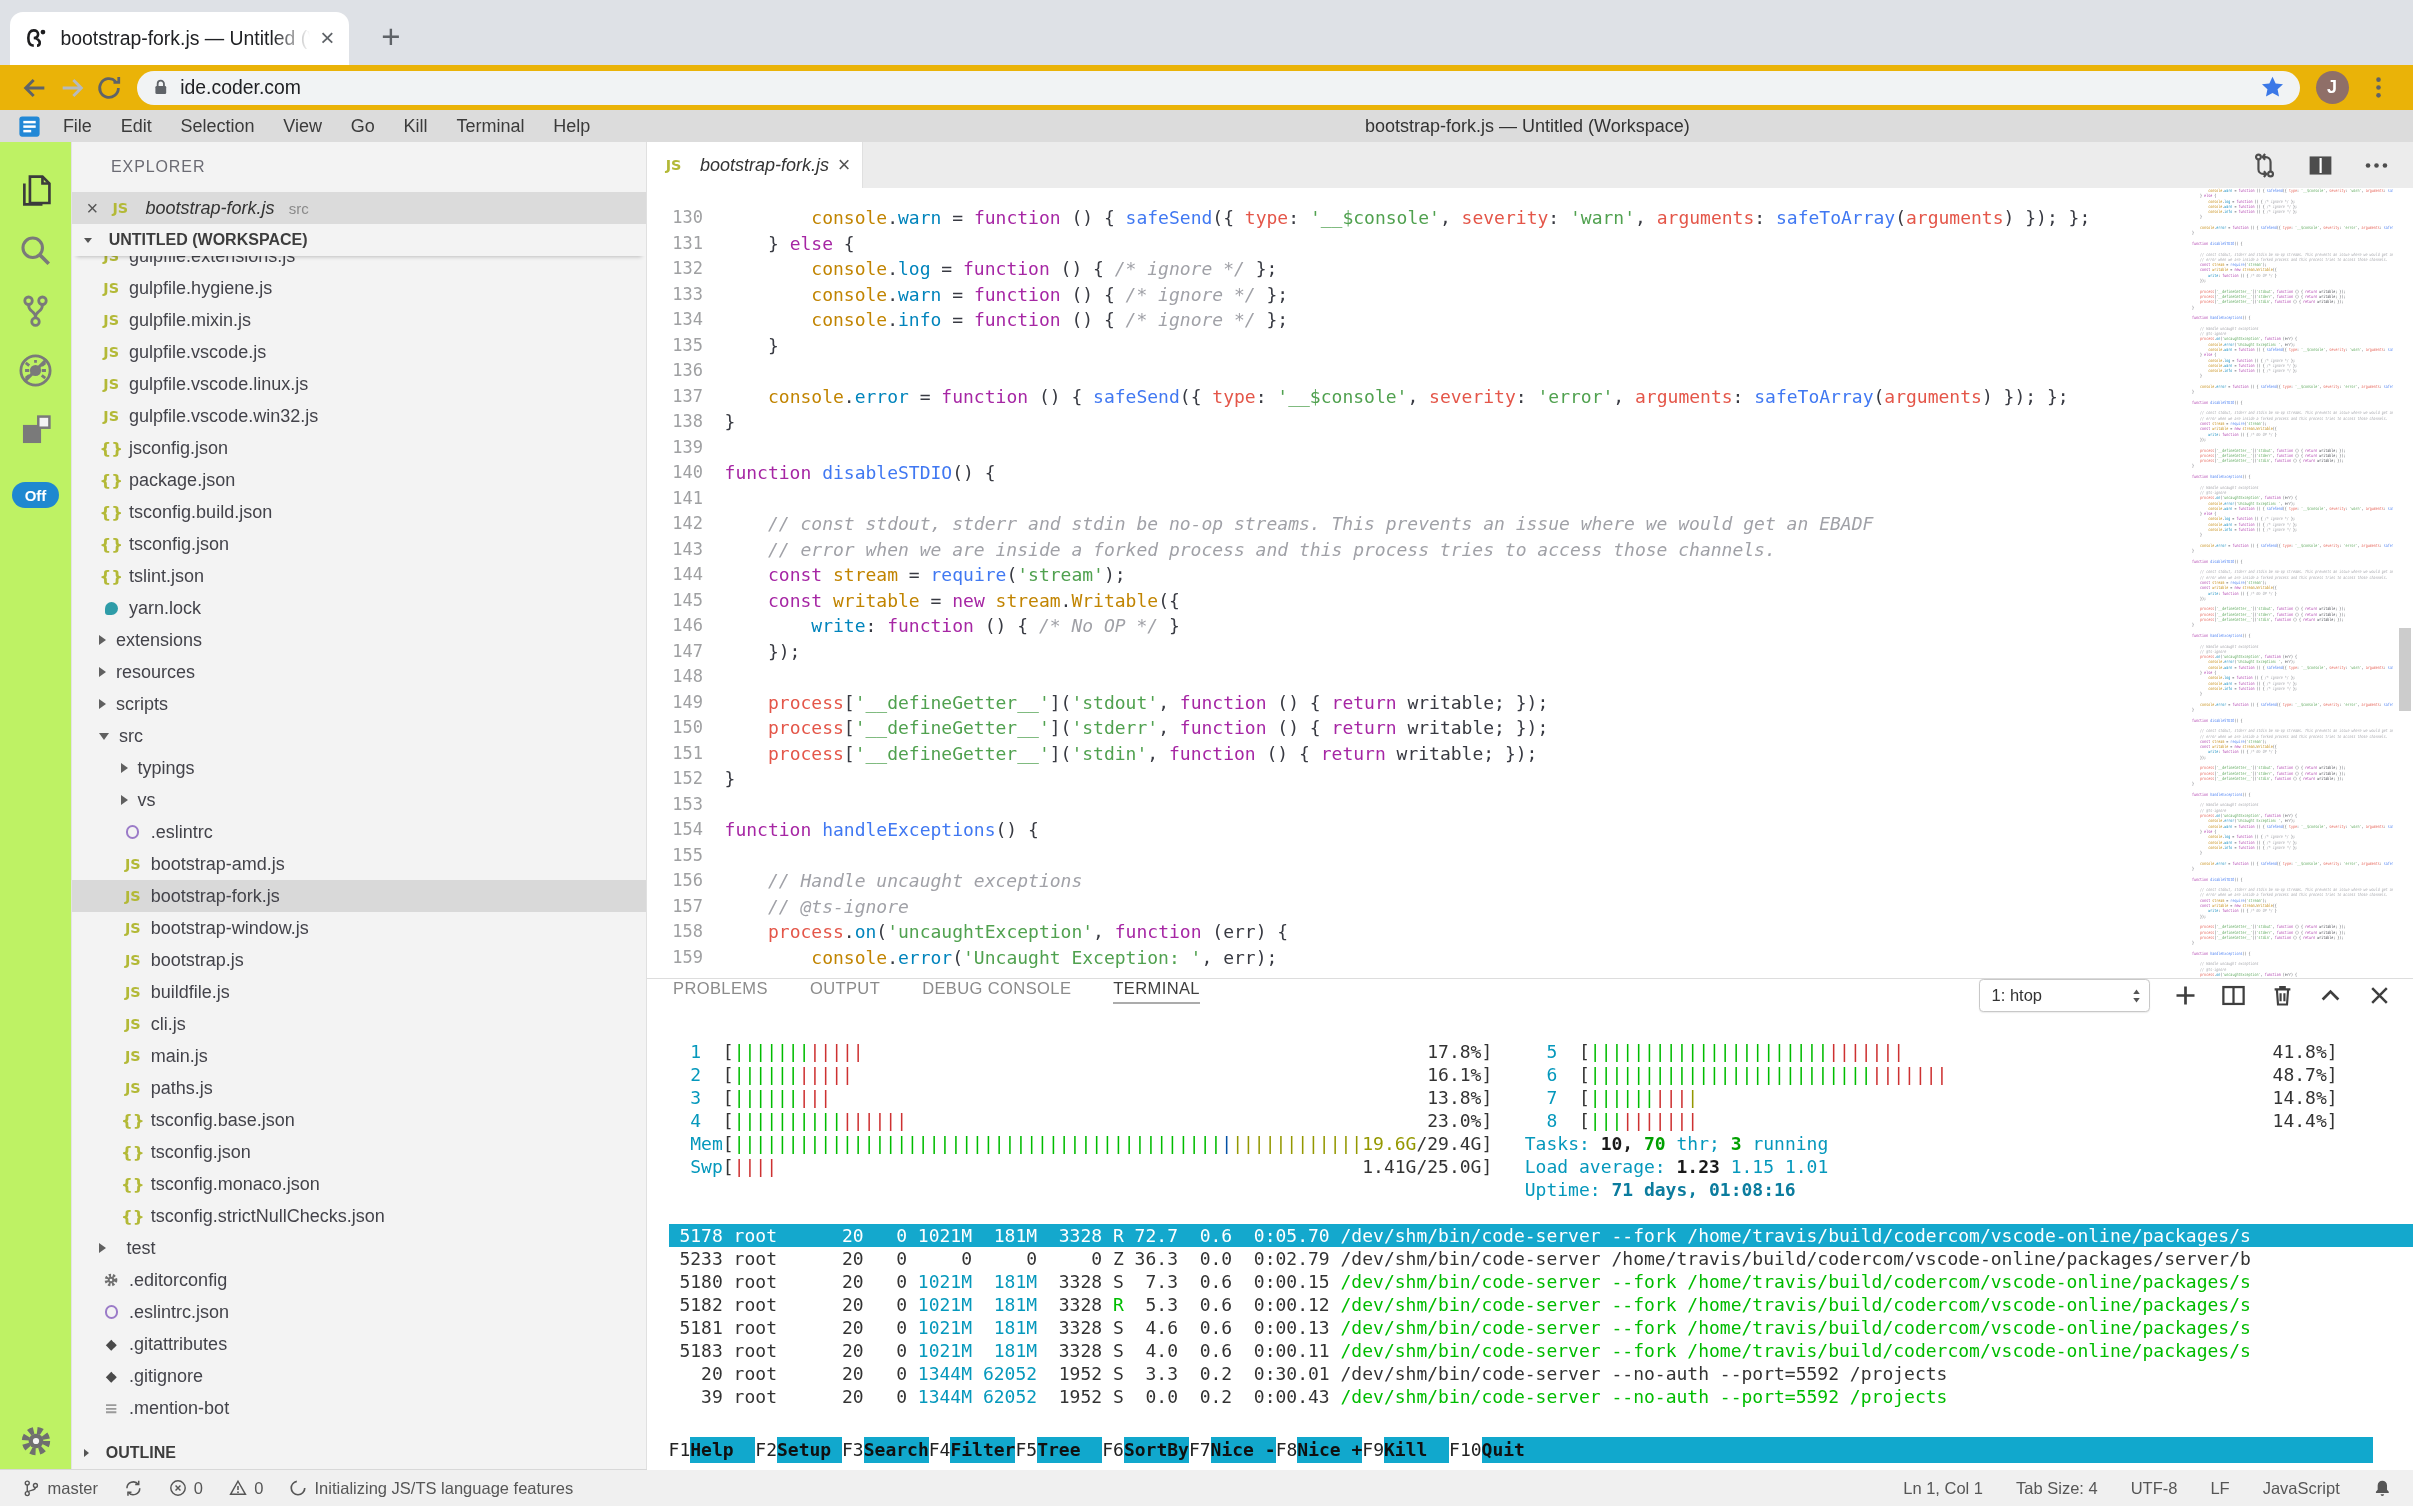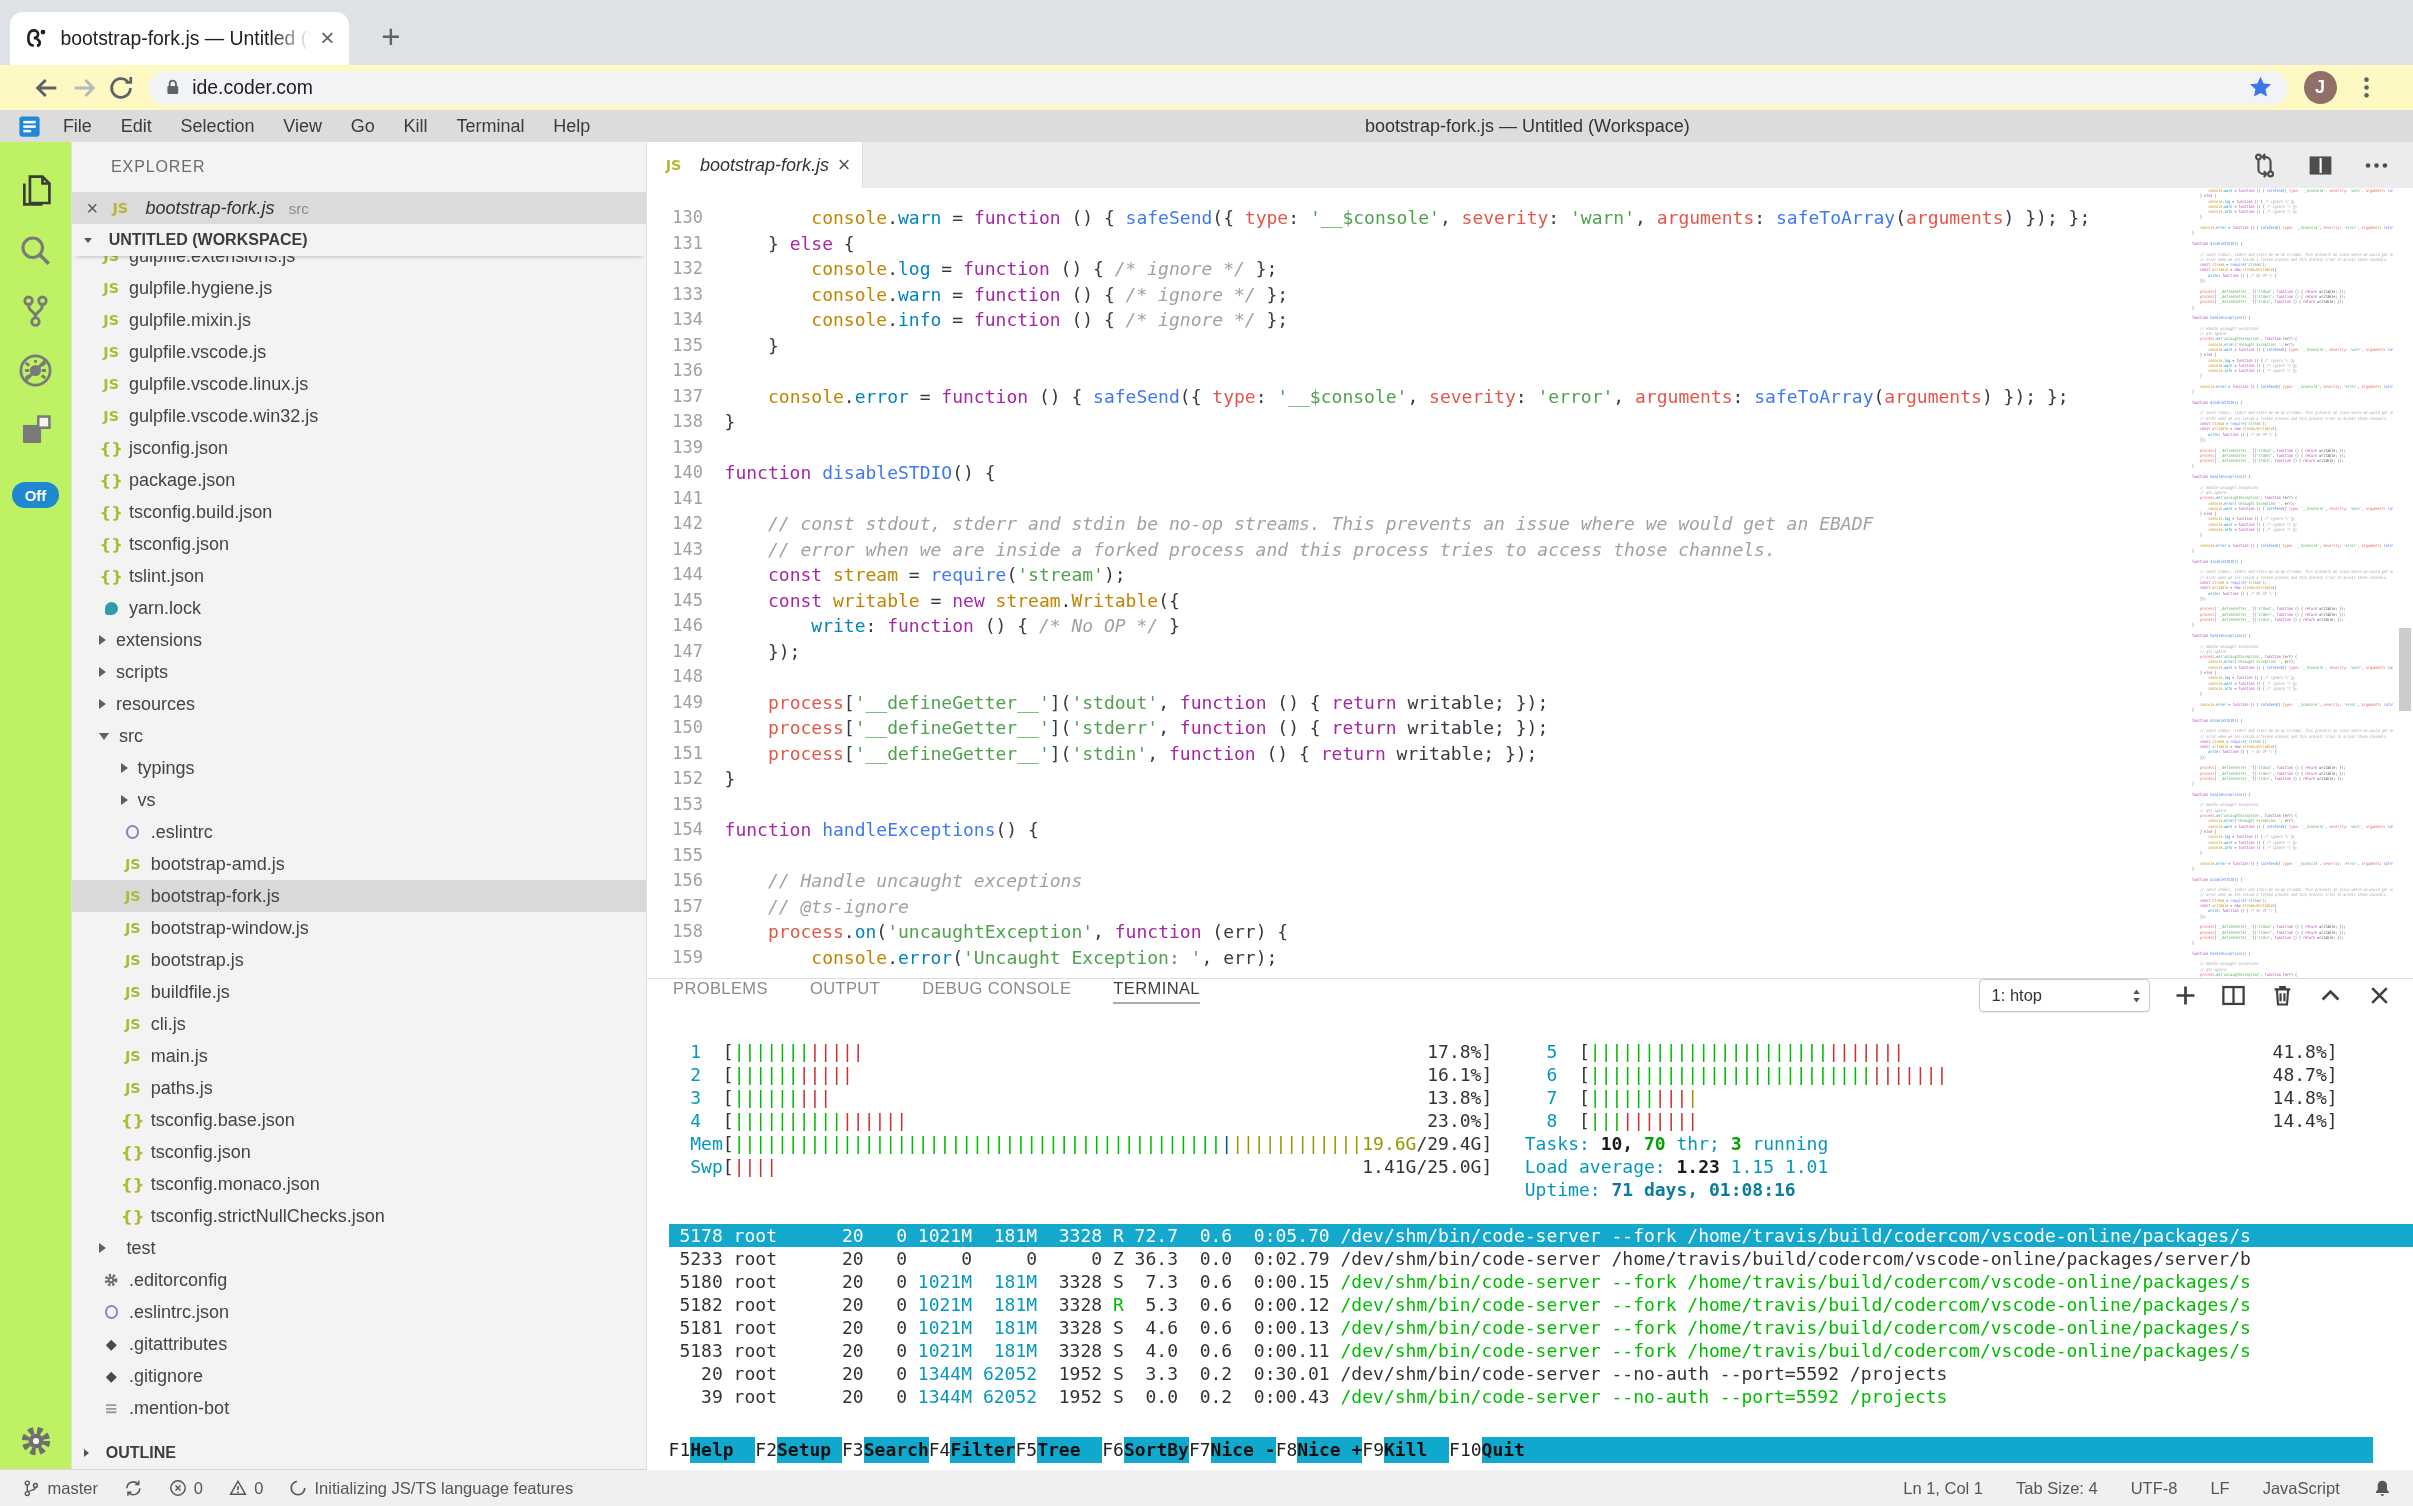--- a/index.html
+++ b/index.html
@@ -9,21 +9,21 @@
 
   
   .tabstrip{height:65px;background:#DEE1E6;position:relative;flex:none}
   .browser-tab{position:absolute;left:10px;top:11.5px;width:339px;height:53px;background:#fff;
     border-radius:13px 13px 0 0;display:flex;align-items:center;padding:0 14.4px;gap:10px}
   .tab-title{font-size:19.4px;color:#202124;white-space:nowrap;overflow:hidden;flex:1;
     -webkit-mask-image:linear-gradient(90deg,#000 85%,transparent);mask-image:linear-gradient(90deg,#000 85%,transparent)}
   .tab-close{font-size:24.4px;color:#5f6368;line-height:1;flex:none}
   .newtab{position:absolute;left:371px;top:17px;width:40px;height:40px;display:flex;align-items:center;
     justify-content:center;font-size:33px;color:#5f6368;border-radius:50%}
-  .toolbar{height:45px;background:#fef9c3;display:flex;align-items:center;padding:0 28px;flex:none}
+  .toolbar{height:45px;background:#eab308;display:flex;align-items:center;padding:0 16px;flex:none}
   .nav-ic{width:37px;height:37px;display:flex;align-items:center;justify-content:center;flex:none}
   .urlpill{flex:1;height:34px;background:#F1F3F4;border-radius:17px;margin:0 10px;display:flex;
     align-items:center;padding:0 13px;gap:8.6px;min-width:0}
   .url{font-size:19.4px;color:#202124;flex:1}
   .avatar{width:33px;height:33px;border-radius:50%;background:#8F6F68;color:#fff;font-size:18px;font-weight:bold;
     display:flex;align-items:center;justify-content:center;flex:none;margin:0 11.5px 0 5.7px}
 
   
   .menubar{height:32px;background:#DC DCDC}
   .menubar{height:32px;background:#DCDCDC;display:flex;align-items:center;padding-left:11.5px;position:relative;flex:none}
@@ -313,25 +313,25 @@
           <div class="trow" style="--i: 0;">
             <span class="fi fi-yarn"></span>
             <span class="tlabel">yarn.lock</span>
           </div>
           <div class="trow" style="--i: 0;">
             <span class="chev right"></span>
             <span class="tlabel" style="margin-left: 1.4px;">extensions</span>
           </div>
           <div class="trow" style="--i: 0;">
             <span class="chev right"></span>
+            <span class="tlabel" style="margin-left: 1.4px;">resources</span>
+          </div>
+          <div class="trow" style="--i: 0;">
+            <span class="chev right"></span>
             <span class="tlabel" style="margin-left: 1.4px;">scripts</span>
-          </div>
-          <div class="trow" style="--i: 0;">
-            <span class="chev right"></span>
-            <span class="tlabel" style="margin-left: 1.4px;">resources</span>
           </div>
           <div class="trow" style="--i: 0;">
             <span class="chev down"></span>
             <span class="tlabel" style="margin-left: 1.4px;">src</span>
           </div>
           <div class="trow" style="--i: 1;">
             <span class="chev right"></span>
             <span class="tlabel" style="margin-left: 1.4px;">typings</span>
           </div>
           <div class="trow" style="--i: 1;">

